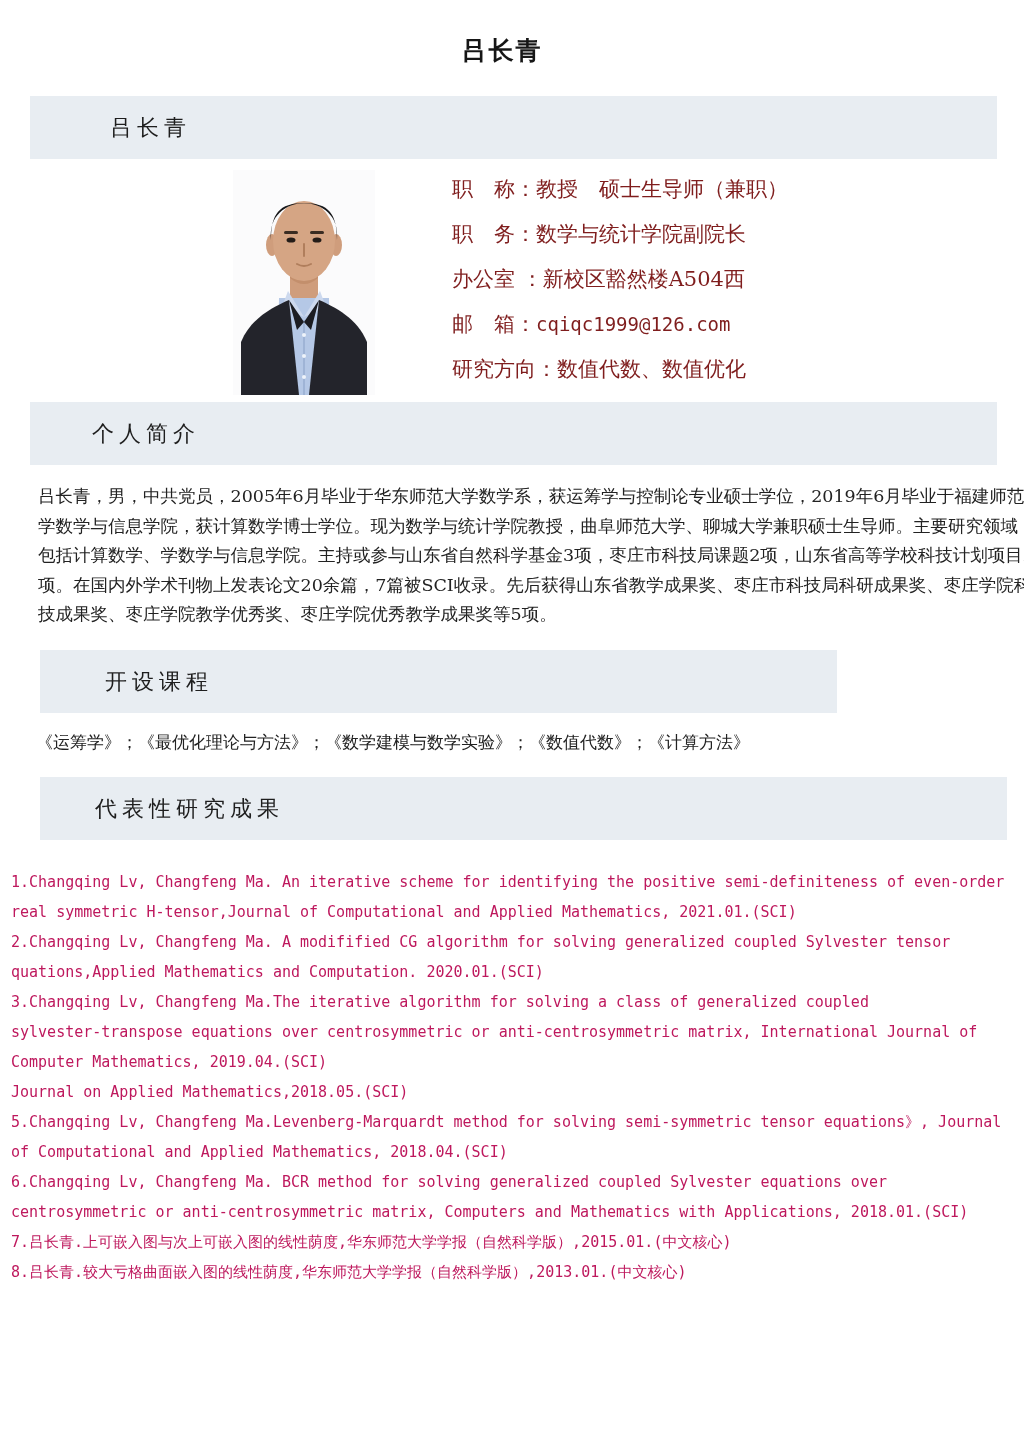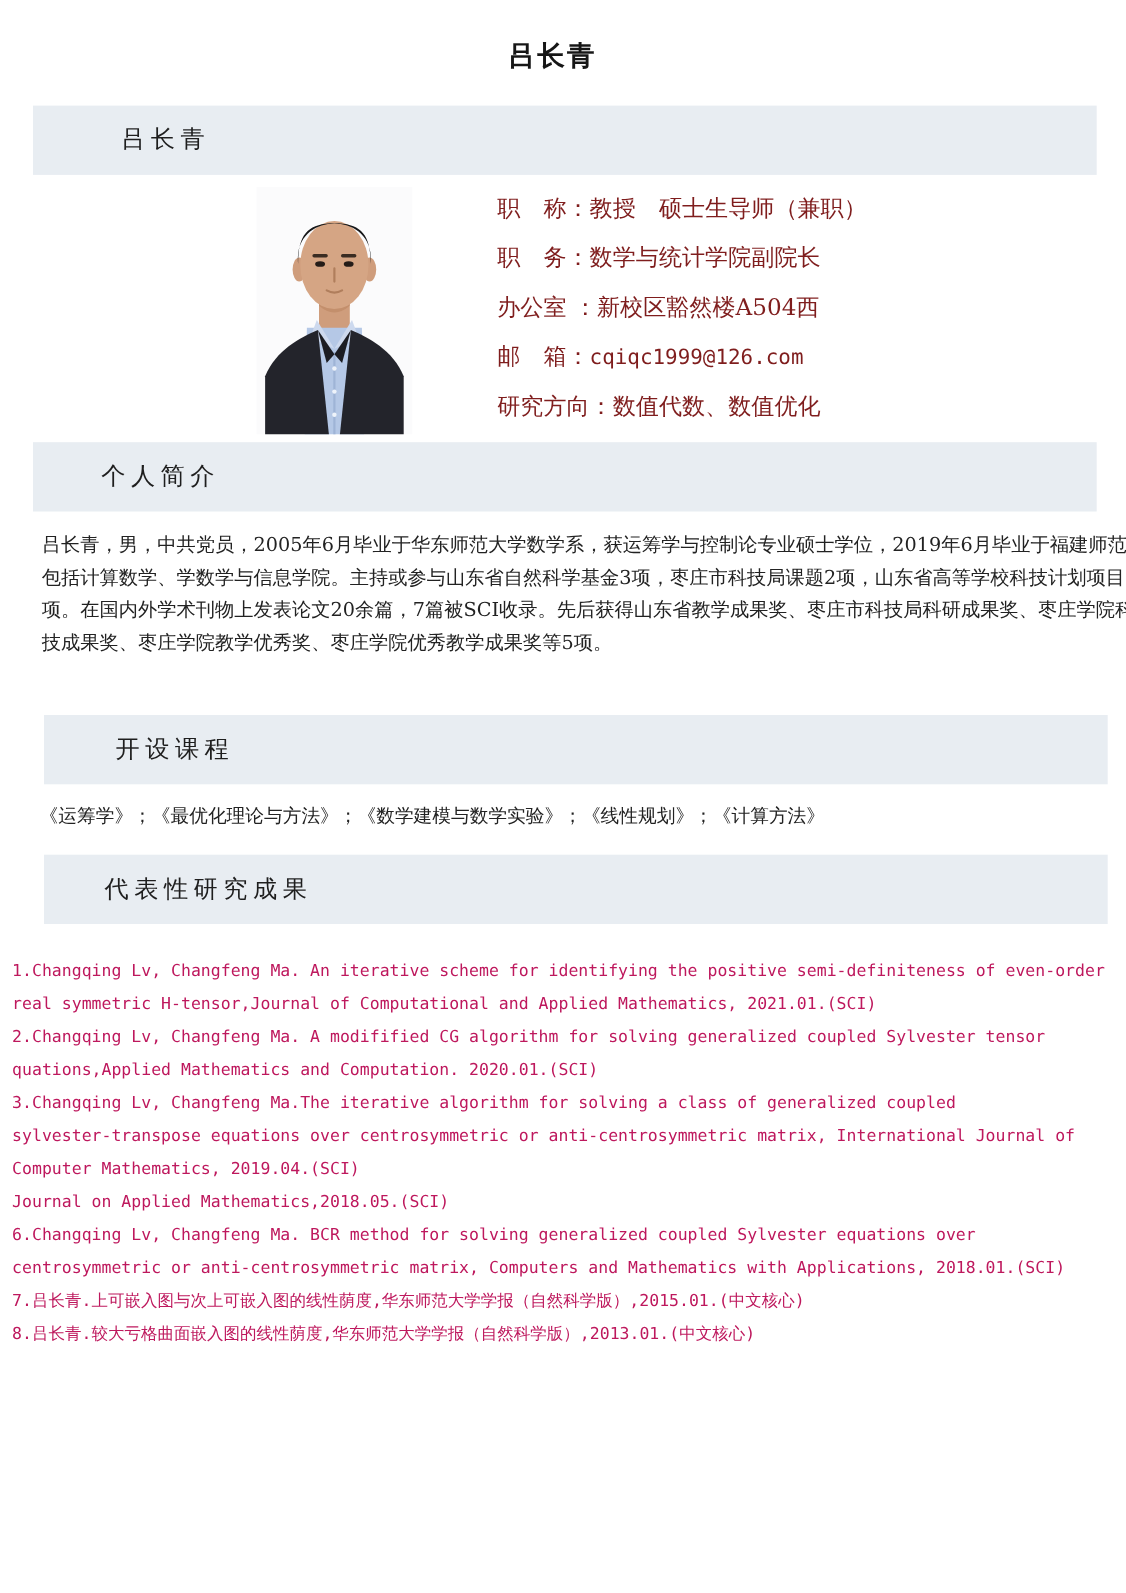--- a/index.html
+++ b/index.html
@@ -27,21 +27,21 @@
     background: #e8edf2;
     height: 63px;
     line-height: 63px;
     font-size: 22px;
     letter-spacing: 5px;
     color: #1e1e1e;
     white-space: nowrap;
   }
   .bar-name  { left: 30px; top: 96px;  width: 967px; padding-left: 80px; }
   .bar-intro { left: 30px; top: 402px; width: 967px; padding-left: 62px; }
-  .bar-courses { left: 40px; top: 650px; width: 967px; padding-left: 65px; }
+  .bar-courses { left: 40px; top: 650px; width: 797px; padding-left: 65px; }
   .bar-pubs  { left: 40px; top: 777px; width: 967px; padding-left: 55px; }
 
   .photo-box { left: 233px; top: 170px; width: 142px; height: 225px; }
   .photo-box svg { display: block; width: 142px; height: 225px; }
 
   .info-block { left: 452px; top: 167px; width: 560px; }
   .info-row {
     height: 45px; line-height: 45px;
     font-size: 21px;
     white-space: pre;
@@ -131,30 +131,31 @@
   <div class="info-row"><span>邮　箱：</span><span class="mono">cqiqc1999@126.com</span></div>
   <div class="info-row"><span>研究方向：</span><span>数值代数、数值优化</span></div>
 </div>
 
 <div class="abs section-bar bar-intro">
   <span>个人简介</span>
 </div>
 
 <div class="abs bio-block">
   <div class="bio-line">吕长青，男，中共党员，2005年6月毕业于华东师范大学数学系，获运筹学与控制论专业硕士学位，2019年6月毕业于福建师范大</div>
+  <div class="bio-line">学数学与信息学院，获计算数学博士学位。现为数学与统计学院教授，曲阜师范大学、聊城大学兼职硕士生导师。主要研究领域</div>
   <div class="bio-line">包括计算数学、学数学与信息学院。主持或参与山东省自然科学基金3项，枣庄市科技局课题2项，山东省高等学校科技计划项目2</div>
   <div class="bio-line">项。在国内外学术刊物上发表论文20余篇，7篇被SCI收录。先后获得山东省教学成果奖、枣庄市科技局科研成果奖、枣庄学院科</div>
   <div class="bio-line">技成果奖、枣庄学院教学优秀奖、枣庄学院优秀教学成果奖等5项。</div>
 </div>
 
 <div class="abs section-bar bar-courses">
   <span>开设课程</span>
 </div>
 
-<div class="abs courses-line">《运筹学》；《最优化理论与方法》；《数学建模与数学实验》；《线性规划》；《计算方法》</div>
+<div class="abs courses-line">《运筹学》；《最优化理论与方法》；《数学建模与数学实验》；《数值代数》；《计算方法》</div>
 
 <div class="abs section-bar bar-pubs">
   <span>代表性研究成果</span>
 </div>
 
 <div class="abs pubs-block">
   <div>
     <div class="pub-line">1.Changqing Lv, Changfeng Ma. An iterative scheme for identifying the positive semi-definiteness of even-order</div>
     <div class="pub-line">real symmetric H-tensor,Journal of Computational and Applied Mathematics, 2021.01.(SCI)</div>
   </div>
@@ -164,20 +165,24 @@
   </div>
   <div>
     <div class="pub-line">3.Changqing Lv, Changfeng Ma.The iterative algorithm for solving a class of generalized coupled</div>
     <div class="pub-line">sylvester-transpose equations over centrosymmetric or anti-centrosymmetric matrix, International Journal of</div>
     <div class="pub-line">Computer Mathematics, 2019.04.(SCI)</div>
   </div>
   <div>
     <div class="pub-line">Journal on Applied Mathematics,2018.05.(SCI)</div>
   </div>
   <div>
+    <div class="pub-line">5.Changqing Lv, Changfeng Ma.Levenberg-Marquardt method for solving semi-symmetric tensor equations》, Journal</div>
+    <div class="pub-line">of Computational and Applied Mathematics, 2018.04.(SCI)</div>
+  </div>
+  <div>
     <div class="pub-line">6.Changqing Lv, Changfeng Ma. BCR method for solving generalized coupled Sylvester equations over</div>
     <div class="pub-line">centrosymmetric or anti-centrosymmetric matrix, Computers and Mathematics with Applications, 2018.01.(SCI)</div>
   </div>
   <div>
     <div class="pub-line">7.吕长青.上可嵌入图与次上可嵌入图的线性荫度,华东师范大学学报（自然科学版）,2015.01.(中文核心)</div>
   </div>
   <div>
     <div class="pub-line">8.吕长青.较大亏格曲面嵌入图的线性荫度,华东师范大学学报（自然科学版）,2013.01.(中文核心)</div>
   </div>
 </div>

